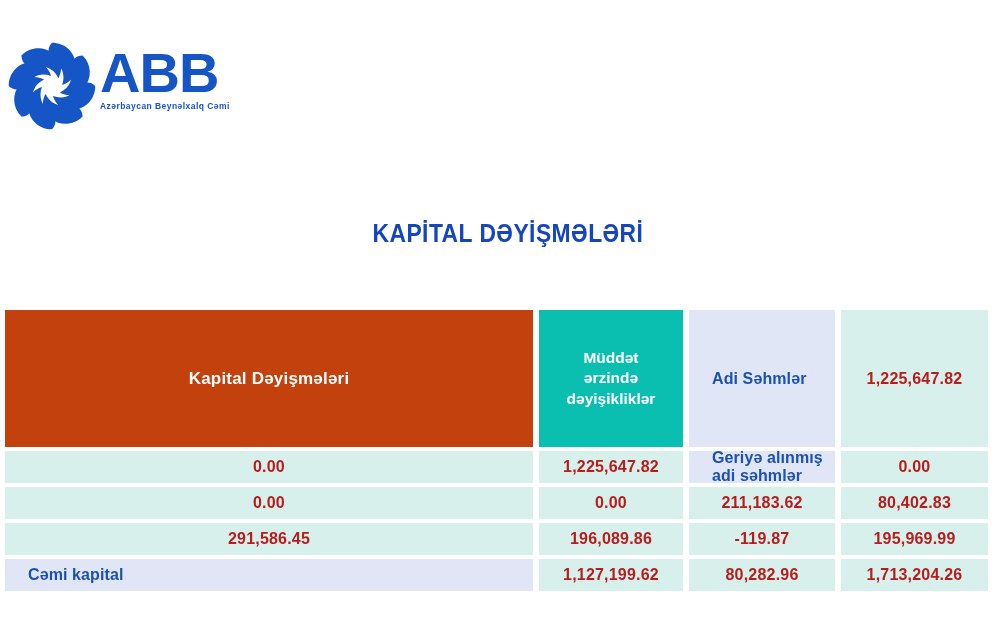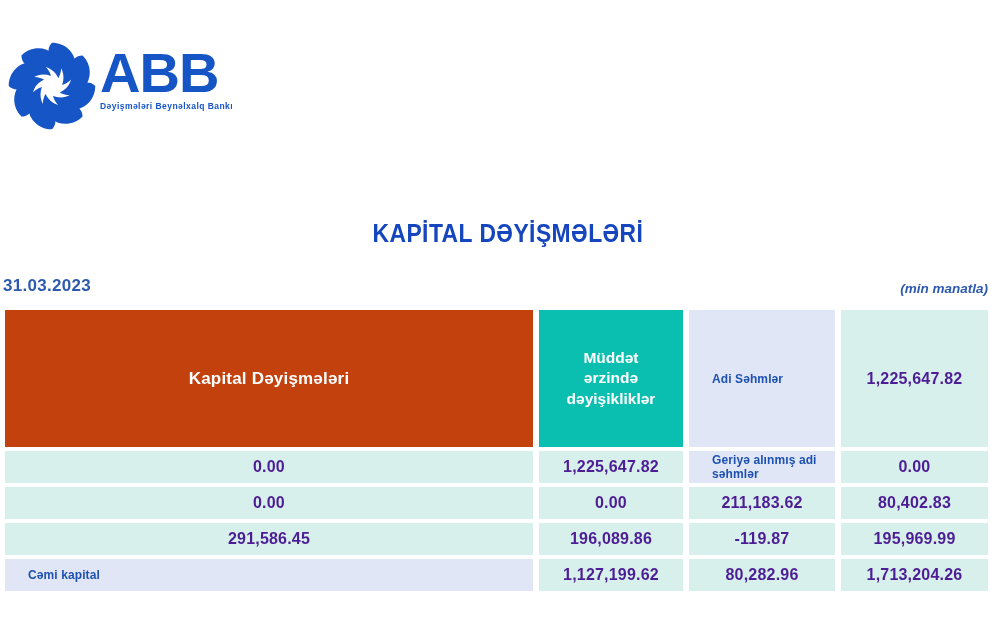--- a/index.html
+++ b/index.html
@@ -113,27 +113,27 @@
     font-weight: 600;
     line-height: 1.3;
     white-space: pre-line;
   }
   .td-label {
     background: #E1E6F6;
     color: #1D51B0;
     display: flex;
     align-items: center;
     padding-left: 23px;
-    font-size: 12px;
+    font-size: 16px;
     font-weight: 600;
     letter-spacing: 0.1px;
   }
   .td-val {
     background: #D8F0EC;
-    color: #4c1d95;
+    color: #b91c1c;
     display: flex;
     align-items: center;
     justify-content: center;
     font-size: 16px;
     font-weight: 600;
     letter-spacing: 0.2px;
   }
 </style>
 </head>
 <body>
@@ -151,32 +151,28 @@
         <use href="#petal" transform="rotate(90 50 50)"></use>
         <use href="#petal" transform="rotate(135 50 50)"></use>
         <use href="#petal" transform="rotate(180 50 50)"></use>
         <use href="#petal" transform="rotate(225 50 50)"></use>
         <use href="#petal" transform="rotate(270 50 50)"></use>
         <use href="#petal" transform="rotate(315 50 50)"></use>
       </g>
     </svg>
     <div class="logo-textcol">
       <div class="logo-abb">ABB</div>
-      <div class="logo-tagline">Dəyişmələri Beynəlxalq Bankı</div>
+      <div class="logo-tagline">Azərbaycan Beynəlxalq Cəmi</div>
     </div>
   </header>
 
   <div class="title-wrap">
     <h1 class="title">KAPİTAL DƏYİŞMƏLƏRİ</h1>
   </div>
 
-  <div class="meta">
-    <span class="report-date">31.03.2023</span>
-    <span class="unit-note">(min manatla)</span>
-  </div>
 
   <div class="cap-table">
 
     <div class="th-label">Kapital Dəyişmələri</div>
     <div class="th-val">Müddət
 ərzində
 dəyişikliklər</div>
 
     <div class="td-label">Adi Səhmlər</div>
     <div class="td-val">1,225,647.82</div>

